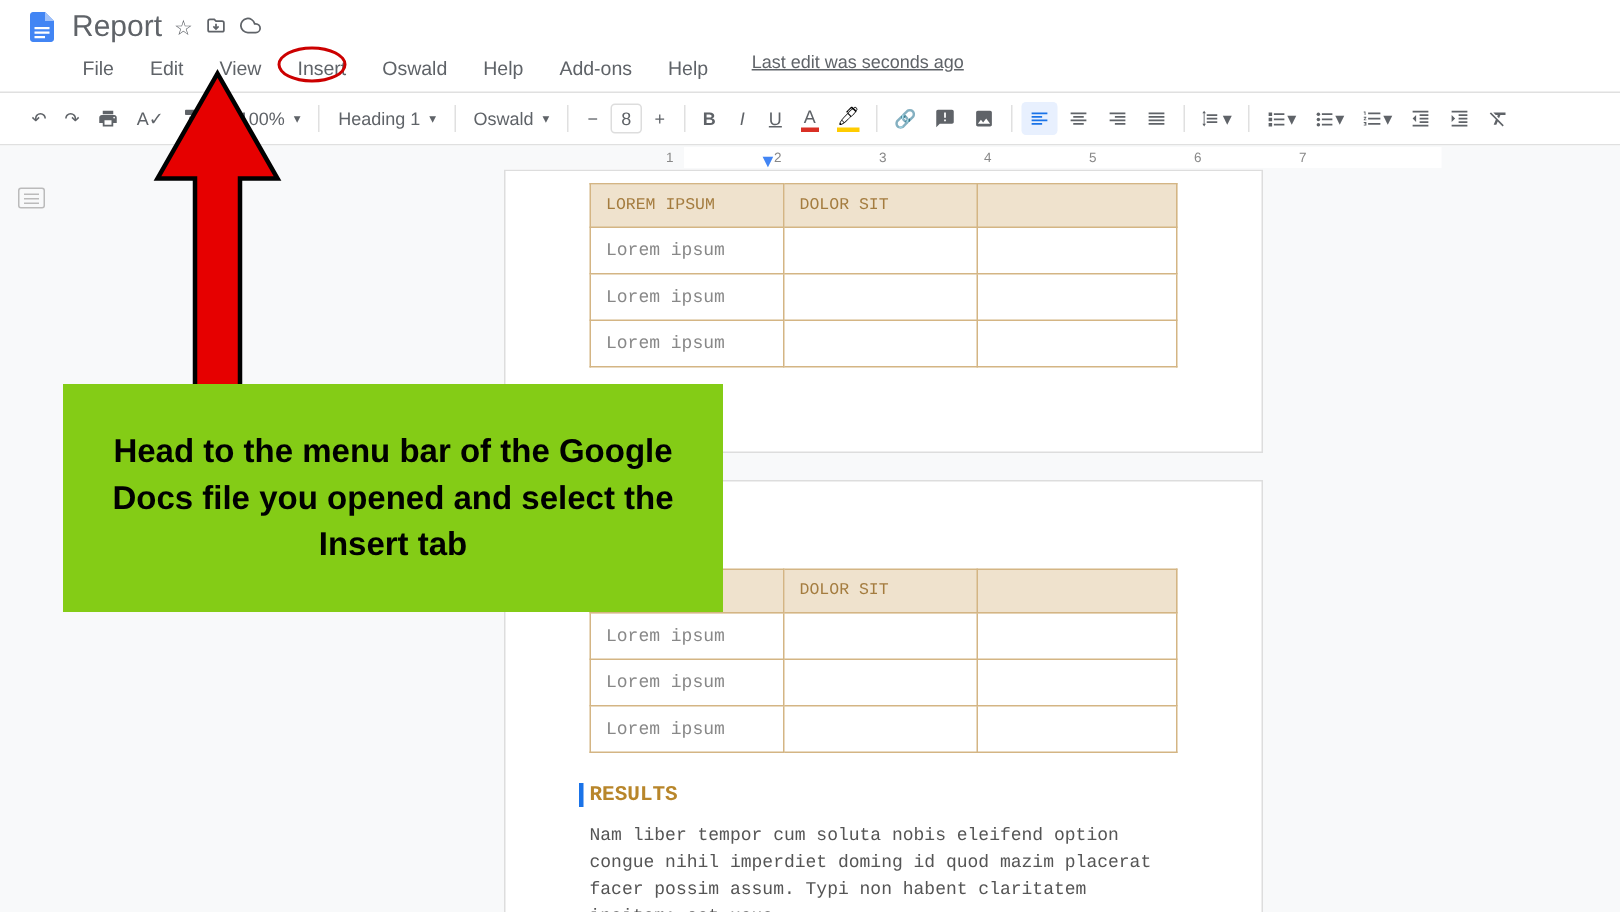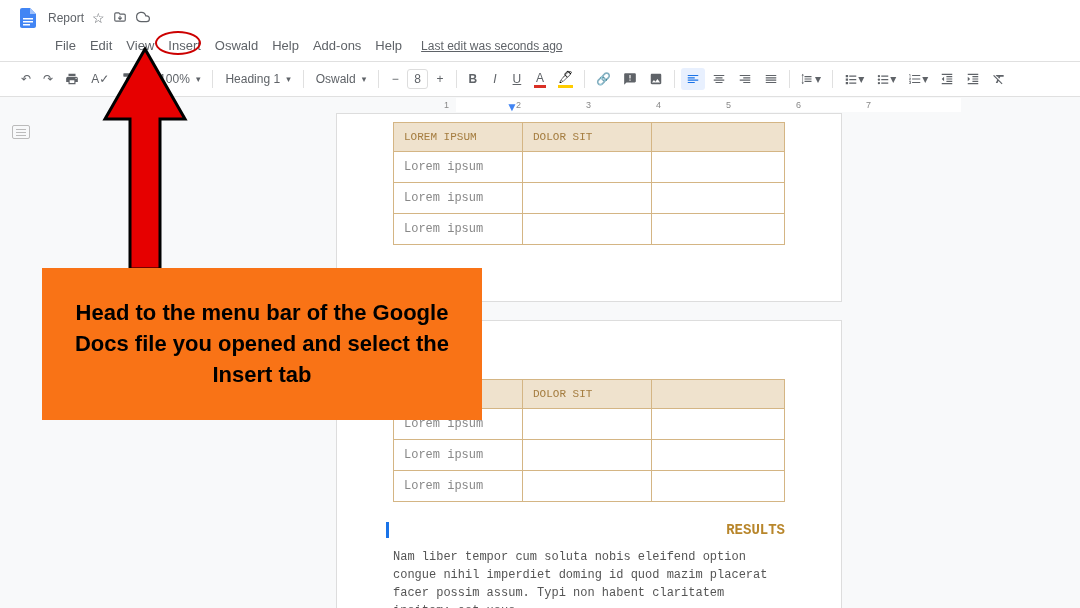--- a/index.html
+++ b/index.html
@@ -1,24 +1,24 @@
 <!DOCTYPE html>
 <html><head>
   <meta charset="utf-8">
   <style>
     * { margin: 0; padding: 0; box-sizing: border-box; }
     body { font-family: Arial, sans-serif; background: #f8f9fa; width: 1080px; height: 608px; overflow: hidden; position: relative; }
     
     .header { background: #fff; padding: 6px 16px 0 16px; }
     .title-row { display: flex; align-items: center; gap: 8px; margin-bottom: 4px; }
     .docs-icon { width: 24px; height: 24px; display: flex; align-items: center; justify-content: center; }
-    .doc-title { font-size: 12px; color: #5f6368; }
+    .doc-title { font-size: 20px; color: #5f6368; }
     .star-icon, .move-icon, .cloud-icon { color: #5f6368; font-size: 14px; cursor: pointer; }
     
-    .menu-bar { display: flex; align-items: center; gap: 0; padding-left: 32px; font-size: 13px; color: #5f6368; padding-bottom: 4px; position: relative; }
+    .menu-bar { display: flex; align-items: flex-start; gap: 10px; padding-left: 32px; font-size: 13px; color: #5f6368; padding-bottom: 4px; position: relative; }
     .menu-item { padding: 4px 7px; cursor: pointer; border-radius: 3px; }
     .insert-menu { position: relative; }
     .insert-circle { position: absolute; left: -6px; top: -3px; width: 46px; height: 24px; border: 2px solid #c00; border-radius: 50%; pointer-events: none; }
     .last-edit { color: #5f6368; text-decoration: underline; margin-left: 12px; font-size: 12px; cursor: pointer; }
     
     .toolbar { display: flex; align-items: center; gap: 2px; padding: 4px 16px; border-top: 1px solid #e0e0e0; border-bottom: 1px solid #e0e0e0; background: #fff; font-size: 12px; color: #5f6368; }
     .tb-btn { padding: 4px 5px; cursor: pointer; border-radius: 3px; display: flex; align-items: center; justify-content: center; min-width: 20px; }
     .tb-sep { width: 1px; height: 18px; background: #e0e0e0; margin: 0 4px; }
     .tb-dropdown { display: flex; align-items: center; padding: 3px 6px; cursor: pointer; gap: 4px; }
     .tb-dropdown::after { content: '▾'; font-size: 9px; margin-left: 2px; }
@@ -40,24 +40,24 @@
     .page2 { padding-top: 54px; }
     
     .doc-table { width: 100%; border-collapse: collapse; margin-top: 4px; }
     .doc-table th { background: #efe2cd; color: #a47c3f; font-weight: normal; font-size: 11px; text-align: left; padding: 8px 10px; border: 1px solid #d4b584; text-transform: uppercase; }
     .doc-table td { border: 1px solid #d4b584; padding: 8px 10px; font-size: 12px; color: #888; }
     .doc-table th:first-child, .doc-table td:first-child { width: 33%; }
     .doc-table th:nth-child(2), .doc-table td:nth-child(2) { width: 33%; }
     
     .page-num { font-size: 12px; color: #666; margin-top: 24px; }
     
-    .results-heading { color: #b8862b; font-size: 14px; font-weight: bold; text-transform: uppercase; margin-top: 20px; border-left: 3px solid #1a73e8; padding-left: 4px; margin-left: -7px; text-align: right; }
+    .results-heading { color: #b8862b; font-size: 14px; font-weight: bold; text-transform: uppercase; margin-top: 20px; border-left: 3px solid #1a73e8; padding-left: 4px; margin-left: -7px; }
     .body-text { font-size: 12px; color: #555; margin-top: 10px; line-height: 1.5; }
     
-    .callout { position: absolute; left: 42px; top: 268px; width: 440px; background: #f97316; padding: 30px 24px; font-size: 22px; font-weight: bold; color: #000; text-align: center; line-height: 1.4; z-index: 10; }
+    .callout { position: absolute; left: 42px; top: 256px; width: 440px; background: #84cc16; padding: 30px 24px; font-size: 22px; font-weight: bold; color: #000; text-align: center; line-height: 1.4; z-index: 10; }
     
     .arrow { position: absolute; left: 100px; top: 44px; z-index: 9; }
     
     .bold-b { font-weight: bold; }
     .italic-i { font-style: italic; }
     .underline-u { text-decoration: underline; }
     .highlight-a { color: #000; border-bottom: 3px solid #ffcc00; padding-bottom: 1px;}
     .text-a-color { border-bottom: 3px solid #d93025; padding: 0 2px;}
   </style>
 </head>

